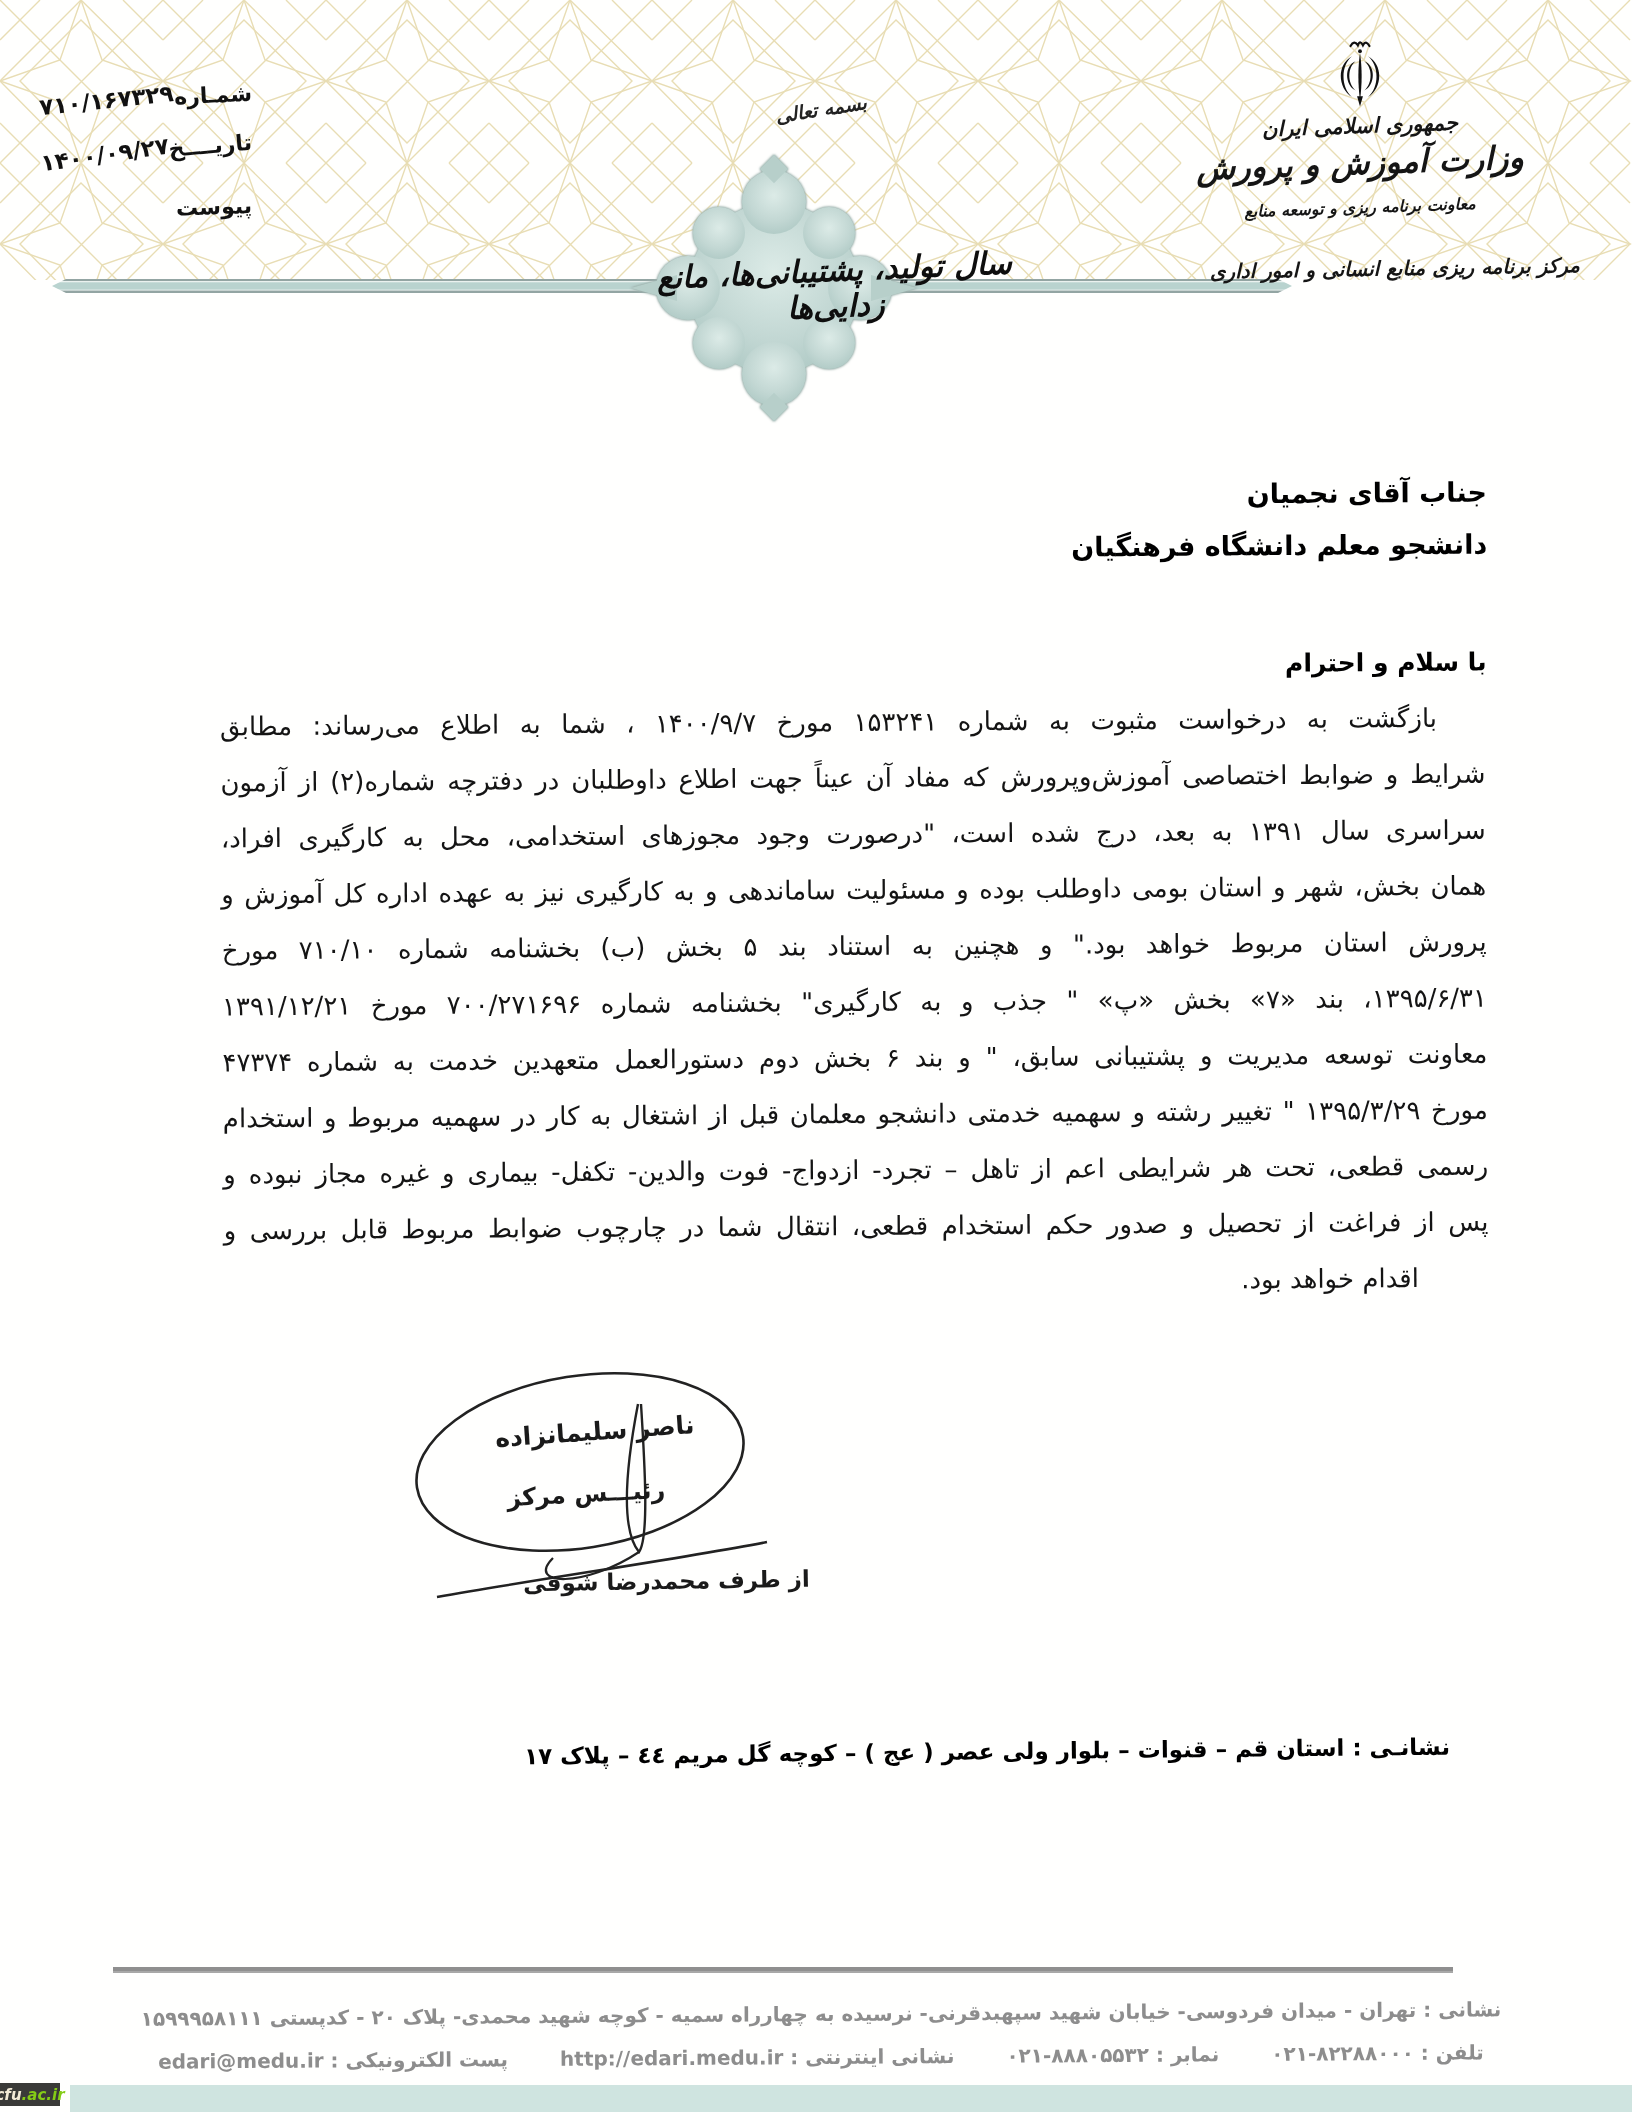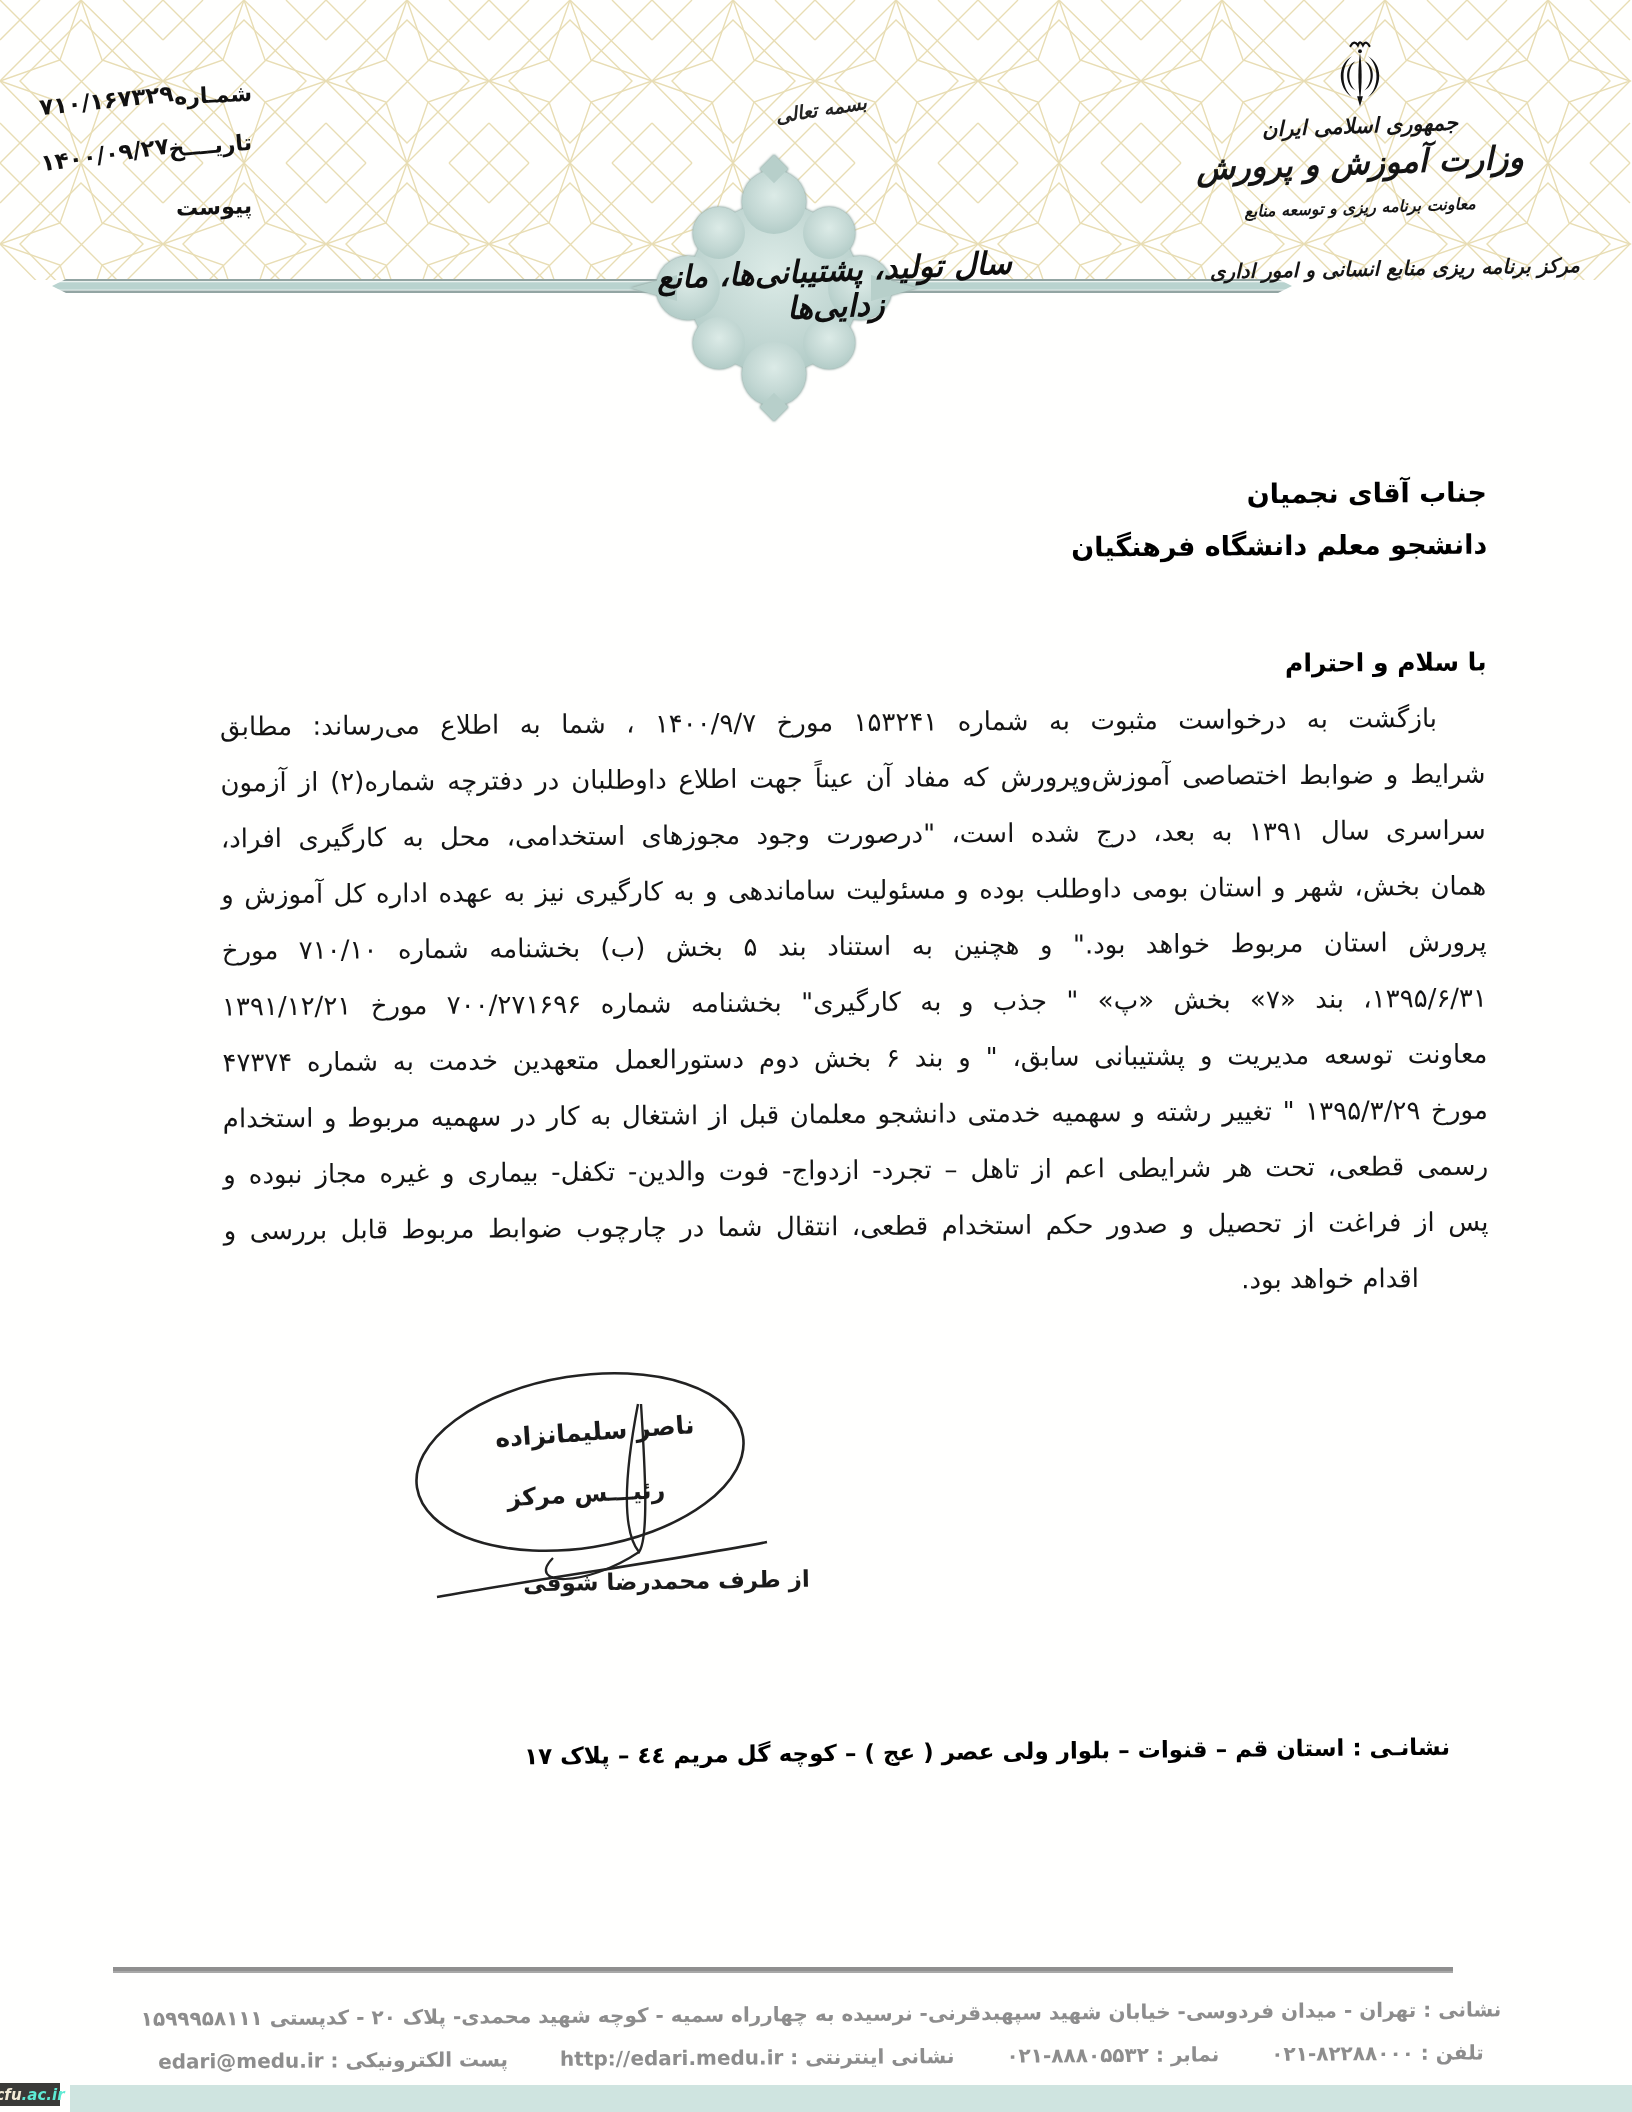--- a/index.html
+++ b/index.html
@@ -92,21 +92,21 @@
     transform:rotate(-0.4deg); }
   .footer-l2 { position:absolute; left:120px; right:110px; top:2045px; direction:rtl;
     display:flex; justify-content:center; gap:52px; font-weight:bold; font-size:20px;
     color:#8d8d8d; white-space:nowrap; transform:rotate(-0.4deg); }
   
   .bottom-band { position:absolute; left:70px; right:0; top:2085px; height:27px; background:#cfe4e0; }
   .watermark { position:absolute; left:0; top:2083px; width:60px; height:23px; background:#3a3a38;
     display:flex; align-items:center; justify-content:center; font-size:15px;
     font-weight:bold; font-style:italic; letter-spacing:0; }
   .wm-prefix { color:#f2ead6; }
-  .wm-suffix { color:#5eead4; }
+  .wm-suffix { color:#84cc16; }
 </style>
 </head>
 <body>
 
 <div class="page">
 
   <div class="pattern-wrap">
     <svg width="1632" height="280" viewBox="0 0 1632 280" xmlns="http://www.w3.org/2000/svg">
       <defs>
         <g id="ptile" stroke="#e8ddb4" stroke-width="1.4" fill="none">

